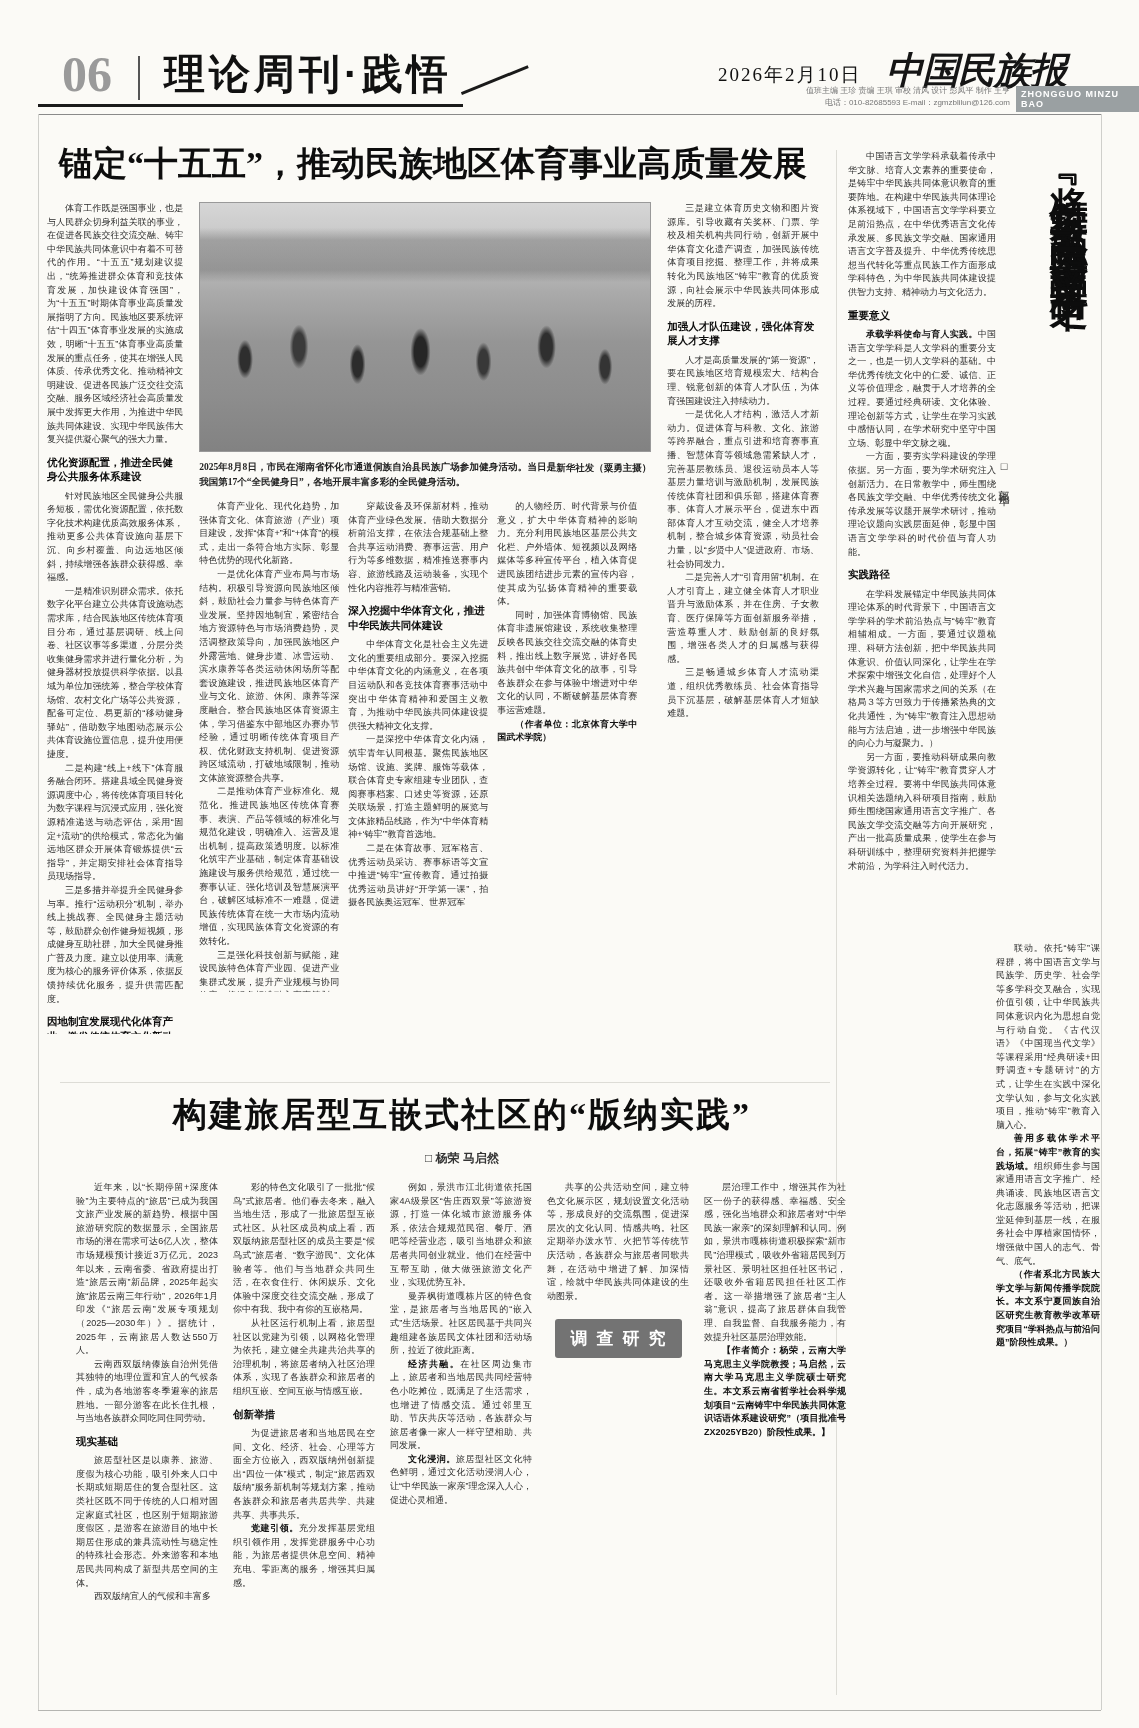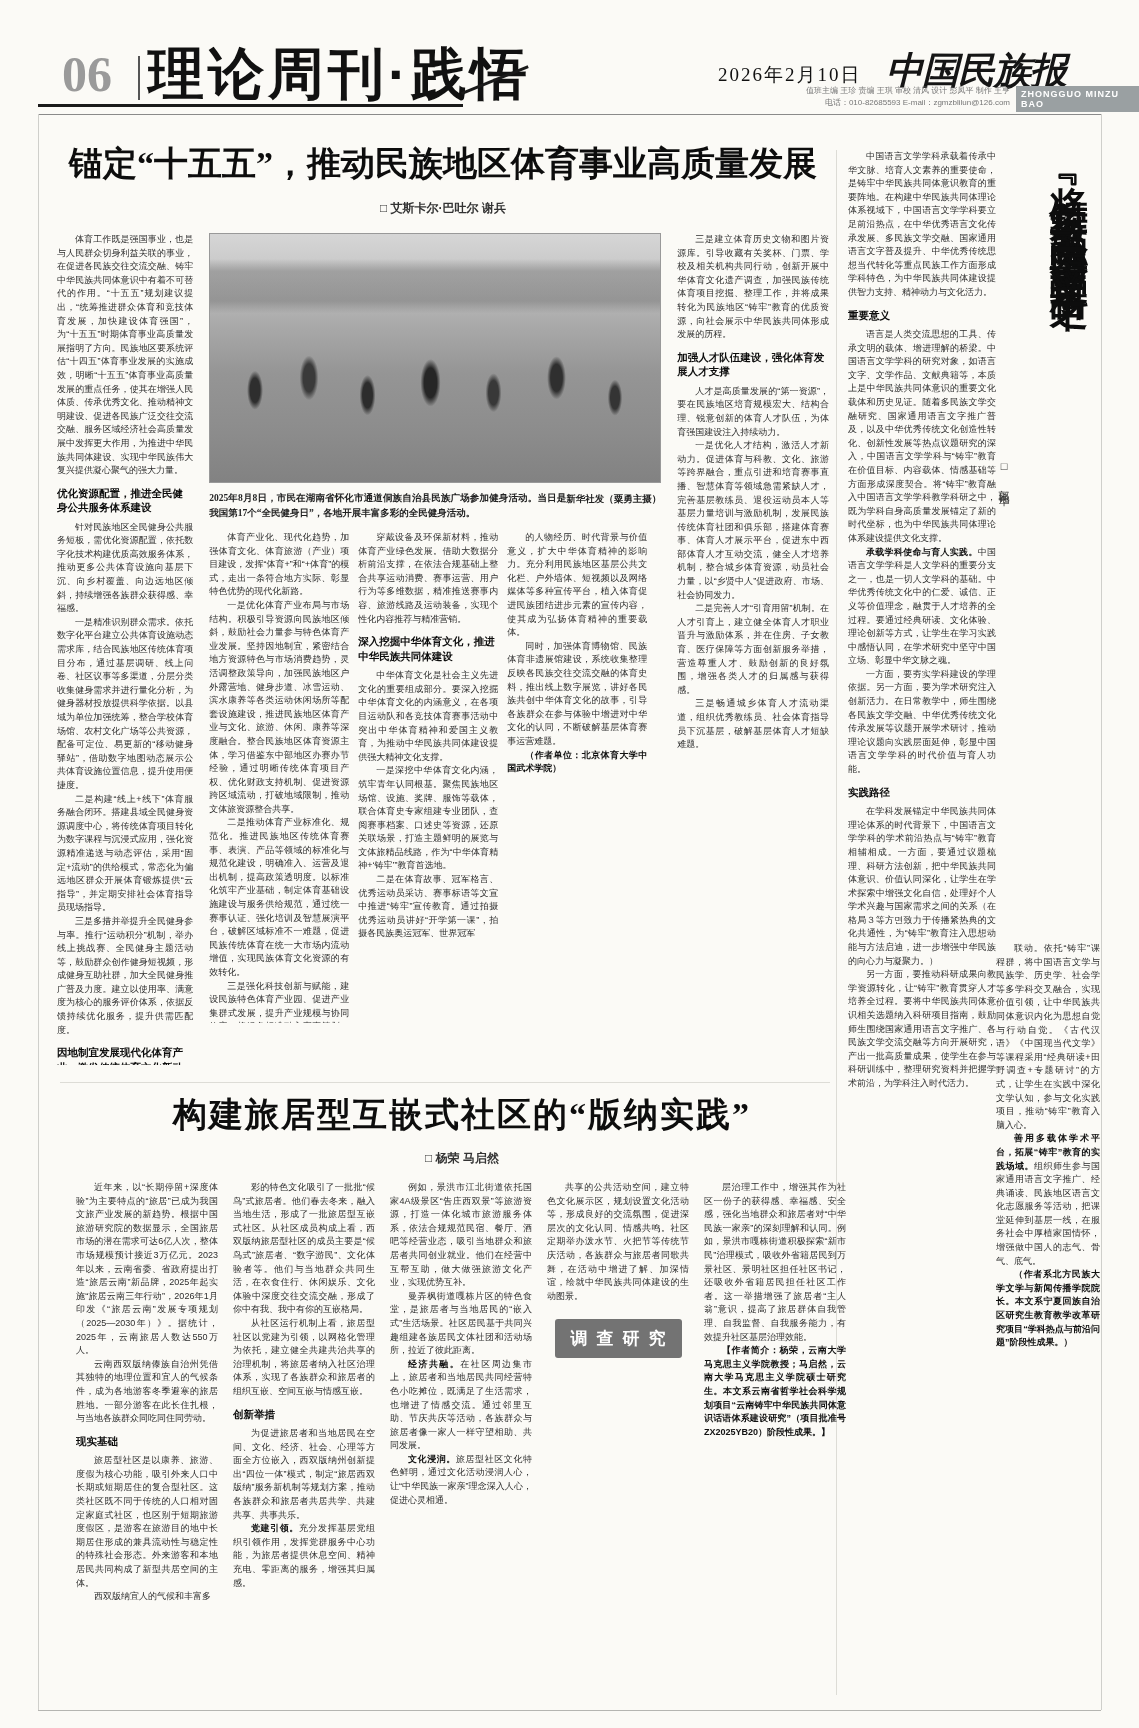--- a/index.html
+++ b/index.html
@@ -2,21 +2,21 @@
 <html><head>
 <meta charset="utf-8">
 <style>
   html,body{margin:0;padding:0;background:#d9d9d6;}
   .page{position:relative;width:1139px;height:1728px;margin:0 auto;background:#fbfaf6;overflow:hidden;
         font-family:"Liberation Sans","DejaVu Sans",sans-serif;color:#1c1c1c;}
   
   .pageno{position:absolute;left:62px;top:48px;font-family:"Liberation Serif","DejaVu Serif",serif;
           font-size:50px;font-weight:bold;color:#9a9a9a;line-height:52px;}
   .pageno-divider{position:absolute;left:138px;top:56px;width:2px;height:44px;background:#555;}
-  .section-title{position:absolute;left:148px;top:50px;font-size:56px;font-weight:900;letter-spacing:4px;
+  .section-title{position:absolute;left:164px;top:50px;font-size:41px;font-weight:900;letter-spacing:4px;
           color:#111;line-height:48px;}
   .masthead-rule{position:absolute;left:38px;top:104px;width:425px;height:3px;background:#1a1a1a;}
   .masthead-slash{position:absolute;left:462px;top:92px;width:72px;height:3px;background:#1a1a1a;
           transform:rotate(-22deg);transform-origin:left bottom;}
   .issue-date{position:absolute;left:718px;top:62px;font-family:"Liberation Serif","DejaVu Serif",serif;
           font-size:19px;color:#111;letter-spacing:2px;}
   .brand{position:absolute;left:886px;top:46px;font-size:37px;font-weight:bold;font-style:italic;
           font-family:"DejaVu Serif","Liberation Serif",serif;color:#151515;letter-spacing:-1px;}
   .brand-pinyin{position:absolute;left:1016px;top:86px;background:#9aa0a2;color:#fff;font-size:9px;
           font-weight:bold;letter-spacing:1px;padding:3px 5px;}
@@ -33,21 +33,21 @@
           text-align:center;letter-spacing:0px;}
   .byline{text-align:center;font-size:12px;color:#333;font-weight:bold;}
   .col{overflow:hidden;}
   .col p{margin:0;text-indent:2em;text-align:justify;font-size:9px;line-height:13.6px;color:#2d2d2d;}
   .col p.note{font-weight:bold;color:#111;}
   .col p strong{color:#111;}
   .col h4{font-size:10.5px;line-height:14.5px;margin:8px 0 6px;color:#0c0c0c;}
   .badge{width:118px;margin:16px auto 0;background:#737373;color:#fff;font-size:17px;font-weight:bold;
           letter-spacing:9px;text-align:center;padding:8px 0 8px 9px;border-radius:3px;}
   
-  .main-art{position:absolute;left:57px;top:142px;width:772px;}
+  .main-art{position:absolute;left:47px;top:142px;width:772px;}
   .main-art .headline{font-size:34px;line-height:44px;}
   .main-art .byline{margin-top:14px;}
   .main-body{margin-top:16px;height:832px;display:flex;gap:16px;}
   .m-col1{width:140px;height:832px;}
   .m-wrap{width:452px;}
   .m-col4{width:156px;height:832px;}
   .photo{width:452px;height:250px;border:1px solid #999;box-sizing:border-box;
     background-color:#9b9b9b;
     background-image:
       radial-gradient(ellipse 11px 27px at 10% 63%, #2e2e2e 45%, transparent 72%),
@@ -97,21 +97,20 @@
   <div class="contact-line">电话：010-82685593  E-mail：zgmzblilun@126.com</div>
   <div class="top-rule"></div>
   <div class="left-rule"></div>
   <div class="right-rule"></div>
   <div class="bottom-rule"></div>
   <div class="mid-vrule"></div>
   <div class="mid-hrule"></div>
 
   <div class="main-art">
     <div class="headline">锚定“十五五”，推动民族地区体育事业高质量发展</div>
-    <div class="byline">□ 艾斯卡尔·巴吐尔  谢兵</div>
     <div class="main-body">
       <div class="col m-col1">
           <p>体育工作既是强国事业，也是与人民群众切身利益关联的事业，在促进各民族交往交流交融、铸牢中华民族共同体意识中有着不可替代的作用。“十五五”规划建议提出，“统筹推进群众体育和竞技体育发展，加快建设体育强国”，为“十五五”时期体育事业高质量发展指明了方向。民族地区要系统评估“十四五”体育事业发展的实施成效，明晰“十五五”体育事业高质量发展的重点任务，使其在增强人民体质、传承优秀文化、推动精神文明建设、促进各民族广泛交往交流交融、服务区域经济社会高质量发展中发挥更大作用，为推进中华民族共同体建设、实现中华民族伟大复兴提供凝心聚气的强大力量。</p>
           <h4>优化资源配置，推进全民健身公共服务体系建设</h4>
           <p>针对民族地区全民健身公共服务短板，需优化资源配置，依托数字化技术构建优质高效服务体系，推动更多公共体育设施向基层下沉、向乡村覆盖、向边远地区倾斜，持续增强各族群众获得感、幸福感。</p>
           <p>一是精准识别群众需求。依托数字化平台建立公共体育设施动态需求库，结合民族地区传统体育项目分布，通过基层调研、线上问卷、社区议事等多渠道，分层分类收集健身需求并进行量化分析，为健身器材投放提供科学依据。以县域为单位加强统筹，整合学校体育场馆、农村文化广场等公共资源，配备可定位、易更新的“移动健身驿站”，借助数字地图动态展示公共体育设施位置信息，提升使用便捷度。</p>
           <p>二是构建“线上+线下”体育服务融合闭环。搭建县域全民健身资源调度中心，将传统体育项目转化为数字课程与沉浸式应用，强化资源精准递送与动态评估，采用“固定+流动”的供给模式，常态化为偏远地区群众开展体育锻炼提供“云指导”，并定期安排社会体育指导员现场指导。</p>
           <p>三是多措并举提升全民健身参与率。推行“运动积分”机制，举办线上挑战赛、全民健身主题活动等，鼓励群众创作健身短视频，形成健身互助社群，加大全民健身推广普及力度。建立以使用率、满意度为核心的服务评价体系，依据反馈持续优化服务，提升供需匹配度。</p>
           <h4>因地制宜发展现代化体育产业，激发传统体育文化新动能</h4>
         </div>
@@ -150,21 +149,20 @@
           <p>二是完善人才“引育用留”机制。在人才引育上，建立健全体育人才职业晋升与激励体系，并在住房、子女教育、医疗保障等方面创新服务举措，营造尊重人才、鼓励创新的良好氛围，增强各类人才的归属感与获得感。</p>
           <p>三是畅通城乡体育人才流动渠道，组织优秀教练员、社会体育指导员下沉基层，破解基层体育人才短缺难题。</p>
         </div>
     </div>
   </div>
 
   <div class="right-art">
     <div class="col r-left">
         <p>中国语言文学学科承载着传承中华文脉、培育人文素养的重要使命，是铸牢中华民族共同体意识教育的重要阵地。在构建中华民族共同体理论体系视域下，中国语言文学学科要立足前沿热点，在中华优秀语言文化传承发展、多民族文学交融、国家通用语言文字普及提升、中华优秀传统思想当代转化等重点民族工作方面形成学科特色，为中华民族共同体建设提供智力支持、精神动力与文化活力。</p>
         <h4>重要意义</h4>
-        <p>语言是人类交流思想的工具、传承文明的载体、增进理解的桥梁。中国语言文学学科的研究对象，如语言文字、文学作品、文献典籍等，本质上是中华民族共同体意识的重要文化载体和历史见证。随着多民族文学交融研究、国家通用语言文字推广普及，以及中华优秀传统文化创造性转化、创新性发展等热点议题研究的深入，中国语言文学学科与“铸牢”教育在价值目标、内容载体、情感基础等方面形成深度契合。将“铸牢”教育融入中国语言文学学科教学科研之中，既为学科自身高质量发展锚定了新的时代坐标，也为中华民族共同体理论体系建设提供文化支撑。</p>
         <p><strong>承载学科使命与育人实践。</strong>中国语言文学学科是人文学科的重要分支之一，也是一切人文学科的基础。中华优秀传统文化中的仁爱、诚信、正义等价值理念，融贯于人才培养的全过程。要通过经典研读、文化体验、理论创新等方式，让学生在学习实践中感悟认同，在学术研究中坚守中国立场、彰显中华文脉之魂。</p>
         <p>一方面，要夯实学科建设的学理依据。另一方面，要为学术研究注入创新活力。在日常教学中，师生围绕各民族文学交融、中华优秀传统文化传承发展等议题开展学术研讨，推动理论议题向实践层面延伸，彰显中国语言文学学科的时代价值与育人功能。</p>
         <h4>实践路径</h4>
         <p>在学科发展锚定中华民族共同体理论体系的时代背景下，中国语言文学学科的学术前沿热点与“铸牢”教育相辅相成。一方面，要通过议题梳理、科研方法创新，把中华民族共同体意识、价值认同深化，让学生在学术探索中增强文化自信，处理好个人学术兴趣与国家需求之间的关系（在格局３等方면致力于传播紧热典的文化共通性，为“铸牢”教育注入思想动能与方法启迪，进一步增强中华民族的向心力与凝聚力。）</p>
         <p>另一方面，要推动科研成果向教学资源转化，让“铸牢”教育贯穿人才培养全过程。要将中华民族共同体意识相关选题纳入科研项目指南，鼓励师生围绕国家通用语言文字推广、各民族文学交流交融等方向开展研究，产出一批高质量成果，使学生在参与科研训练中，整理研究资料并把握学术前沿，为学科注入时代活力。</p>
       </div>
     <div class="r-right">
       <div class="vhead-block">
         <div class="vhead">将『铸牢』教育融入中国语言文学学科之中</div>
         <div class="vauthor">□ 郭艳华</div>

